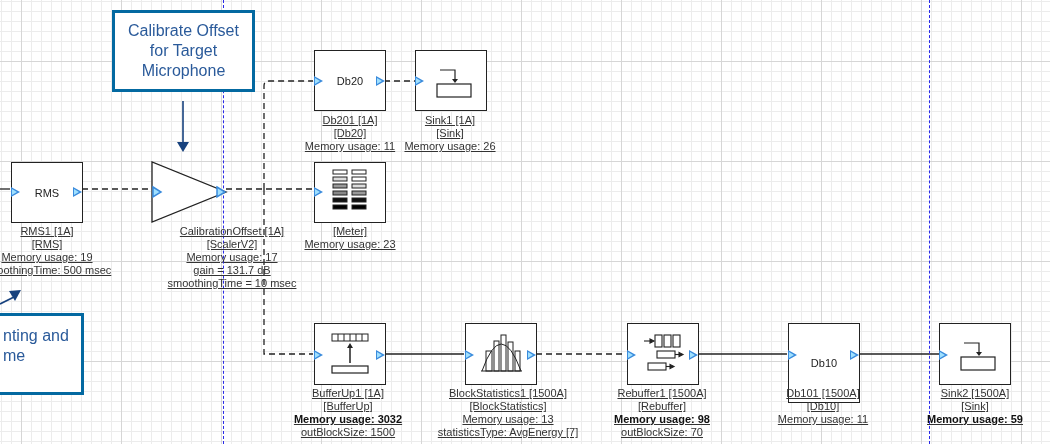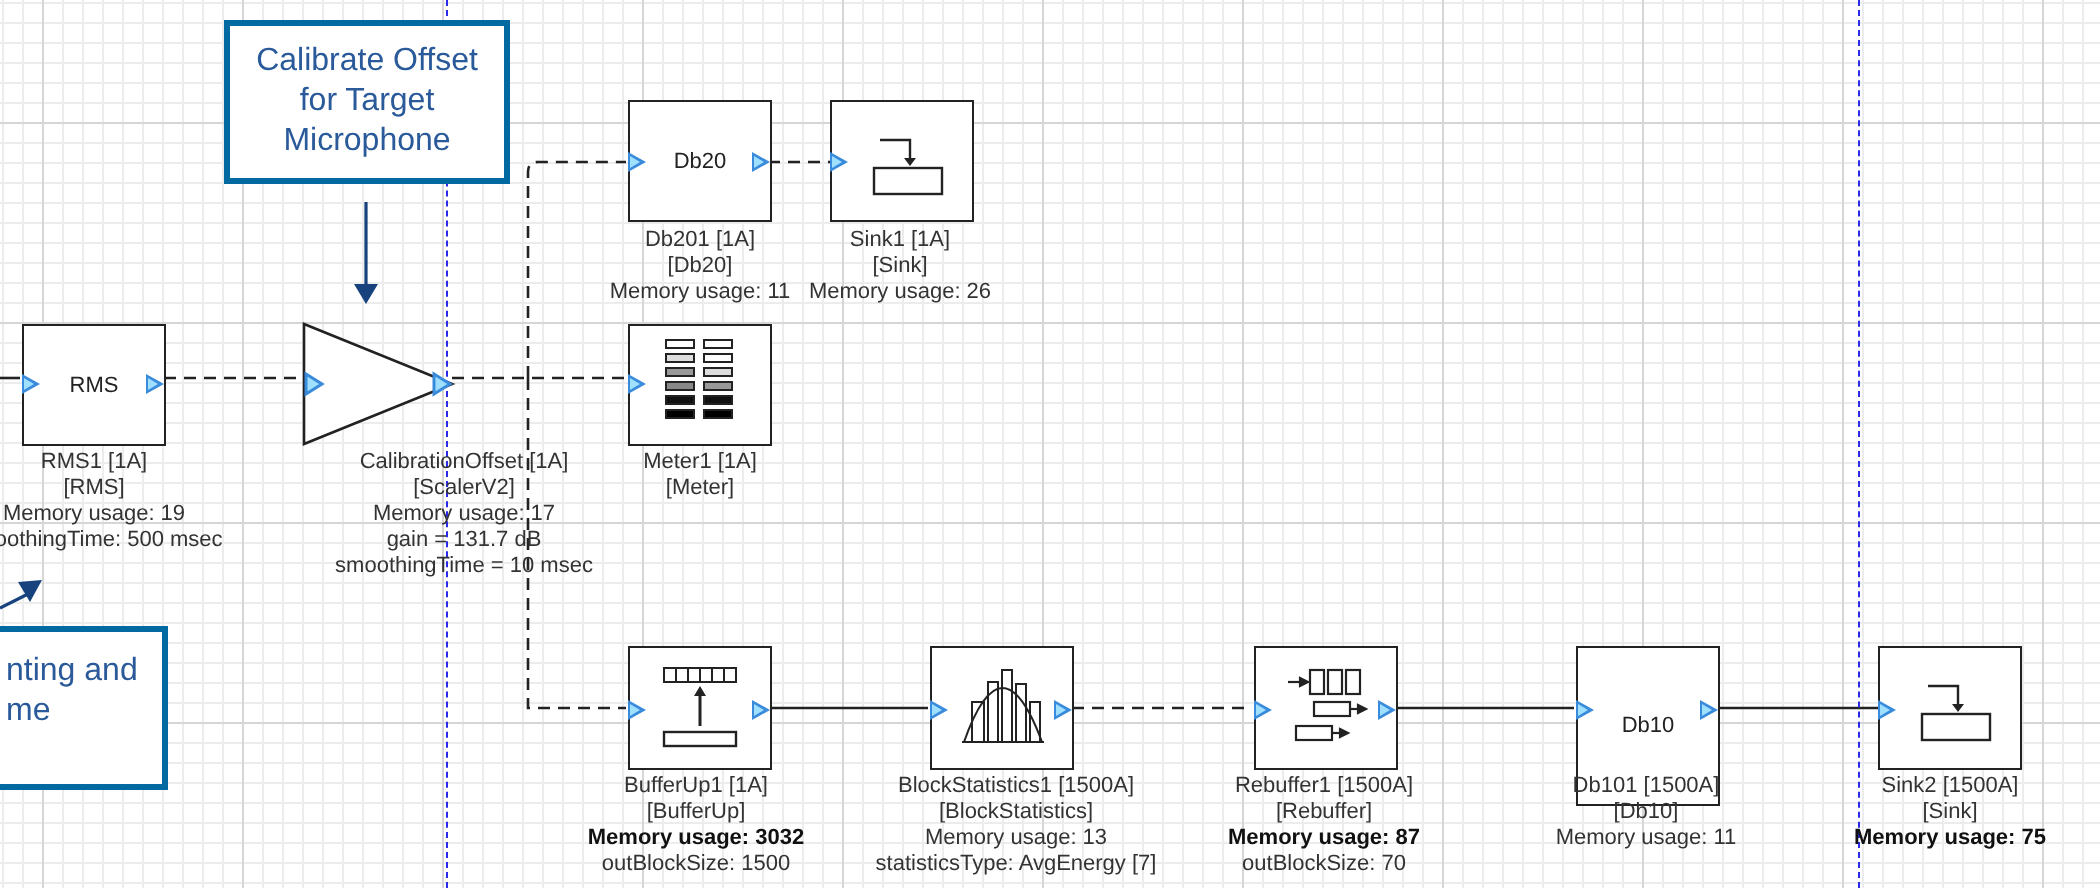--- a/index.html
+++ b/index.html
@@ -26,21 +26,21 @@
     border-top:5px solid transparent; border-bottom:5px solid transparent;
     border-left:9px solid #3a8bdc;
   }
   .port::after{
     content:""; position:absolute; left:-8px; top:-3px; width:0; height:0;
     border-top:3px solid transparent; border-bottom:3px solid transparent;
     border-left:5px solid #9fe0ff;
   }
   .label {
     position:absolute; text-align:center; font-size:11px; line-height:13px; color:#333;
-    white-space:nowrap; transform:translateX(-50%);
+    white-space:nowrap; transform:translateX(-50%);text-decoration:underline;
   }
   .label .b { font-weight:bold; color:#111; }
   .note {
     position:absolute; background:#fff; border:3px solid #0369a1; box-sizing:border-box;
     color:#2a5a9a; font-size:16px; line-height:20px; text-align:center;
     display:flex; align-items:center; justify-content:center;
   }
   .guide { position:absolute; top:0; height:444px; width:0; border-left:1.5px dashed #2a2ae8; }
 </style>
 </head>
@@ -146,22 +146,22 @@
         <rect x="22" y="24" width="14" height="4" fill="#999"></rect>
       <rect x="3" y="31" width="14" height="4" fill="#111"></rect>
         <rect x="22" y="31" width="14" height="4" fill="#111"></rect>
       <rect x="3" y="38" width="14" height="4" fill="#000"></rect>
         <rect x="22" y="38" width="14" height="4" fill="#000"></rect>
     </g>
   </svg>
   <span class="port" style="left:-1px; top:24px;"></span>
 </div>
 <div class="label" style="left:350px; top:225px;">
-    <div>Meter1 [1A]</div>
     <div>[Meter]</div>
+    <div>Memory usage: 23</div>
   </div>
 
 <div class="block" style="left:314px; top:323px; width:72px; height:62px;">
   <svg width="54" height="50">
     <rect x="9" y="5" width="36" height="7" fill="#fff" stroke="#222" stroke-width="1"></rect>
     <g stroke="#222" stroke-width="1">
         <line x1="15" y1="5" x2="15" y2="12"></line>
         <line x1="21" y1="5" x2="21" y2="12"></line>
         <line x1="27" y1="5" x2="27" y2="12"></line>
         <line x1="33" y1="5" x2="33" y2="12"></line>
@@ -218,21 +218,21 @@
         <line x1="28" y1="37.5" x2="33" y2="37.5"></line>
         <polygon points="32,35.5 36,37.5 32,39.5" fill="#222"></polygon>
     </g>
   </svg>
   <span class="port" style="left:-1px; top:26px;"></span>
   <span class="port" style="left:61px; top:26px;"></span>
 </div>
 <div class="label" style="left:662px; top:387px;">
     <div>Rebuffer1 [1500A]</div>
     <div>[Rebuffer]</div>
-    <div class="b">Memory usage: 87</div>
+    <div class="b">Memory usage: 98</div>
     <div>outBlockSize: 70</div>
   </div>
 
 <div class="block" style="left:788px; top:323px; width:72px; height:80px;">
   <span>Db10</span>
   <span class="port" style="left:-1px; top:26px;"></span>
   <span class="port" style="left:61px; top:26px;"></span>
 </div>
 <div class="label" style="left:823px; top:387px;">
     <div>Db101 [1500A]</div>
@@ -244,14 +244,14 @@
   <svg width="50" height="40">
     <polyline points="14,9 29,9 29,20" fill="none" stroke="#222" stroke-width="1.2"></polyline>
     <polygon points="26,18 32,18 29,22" fill="#222"></polygon>
     <rect x="11" y="23" width="34" height="13" fill="none" stroke="#222" stroke-width="1.2"></rect>
   </svg>
   <span class="port" style="left:-1px; top:26px;"></span>
 </div>
 <div class="label" style="left:975px; top:387px;">
     <div>Sink2 [1500A]</div>
     <div>[Sink]</div>
-    <div class="b">Memory usage: 75</div>
+    <div class="b">Memory usage: 59</div>
   </div>
 
 </body></html>

